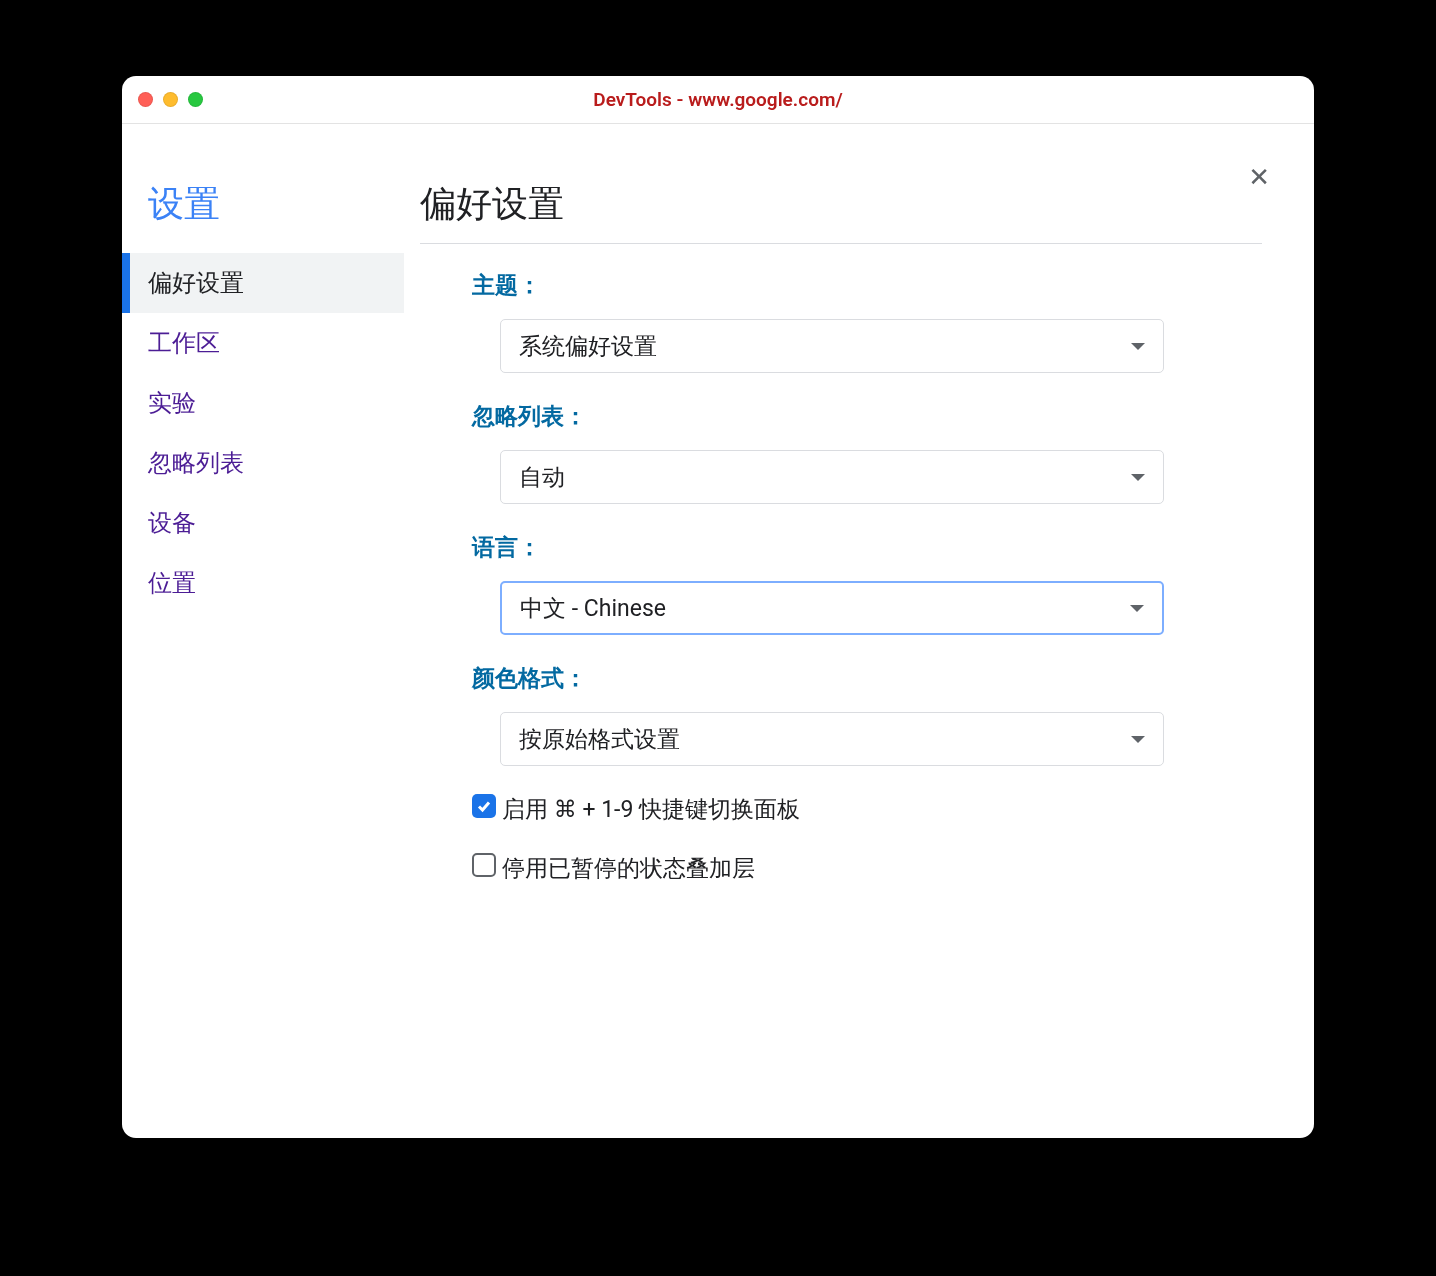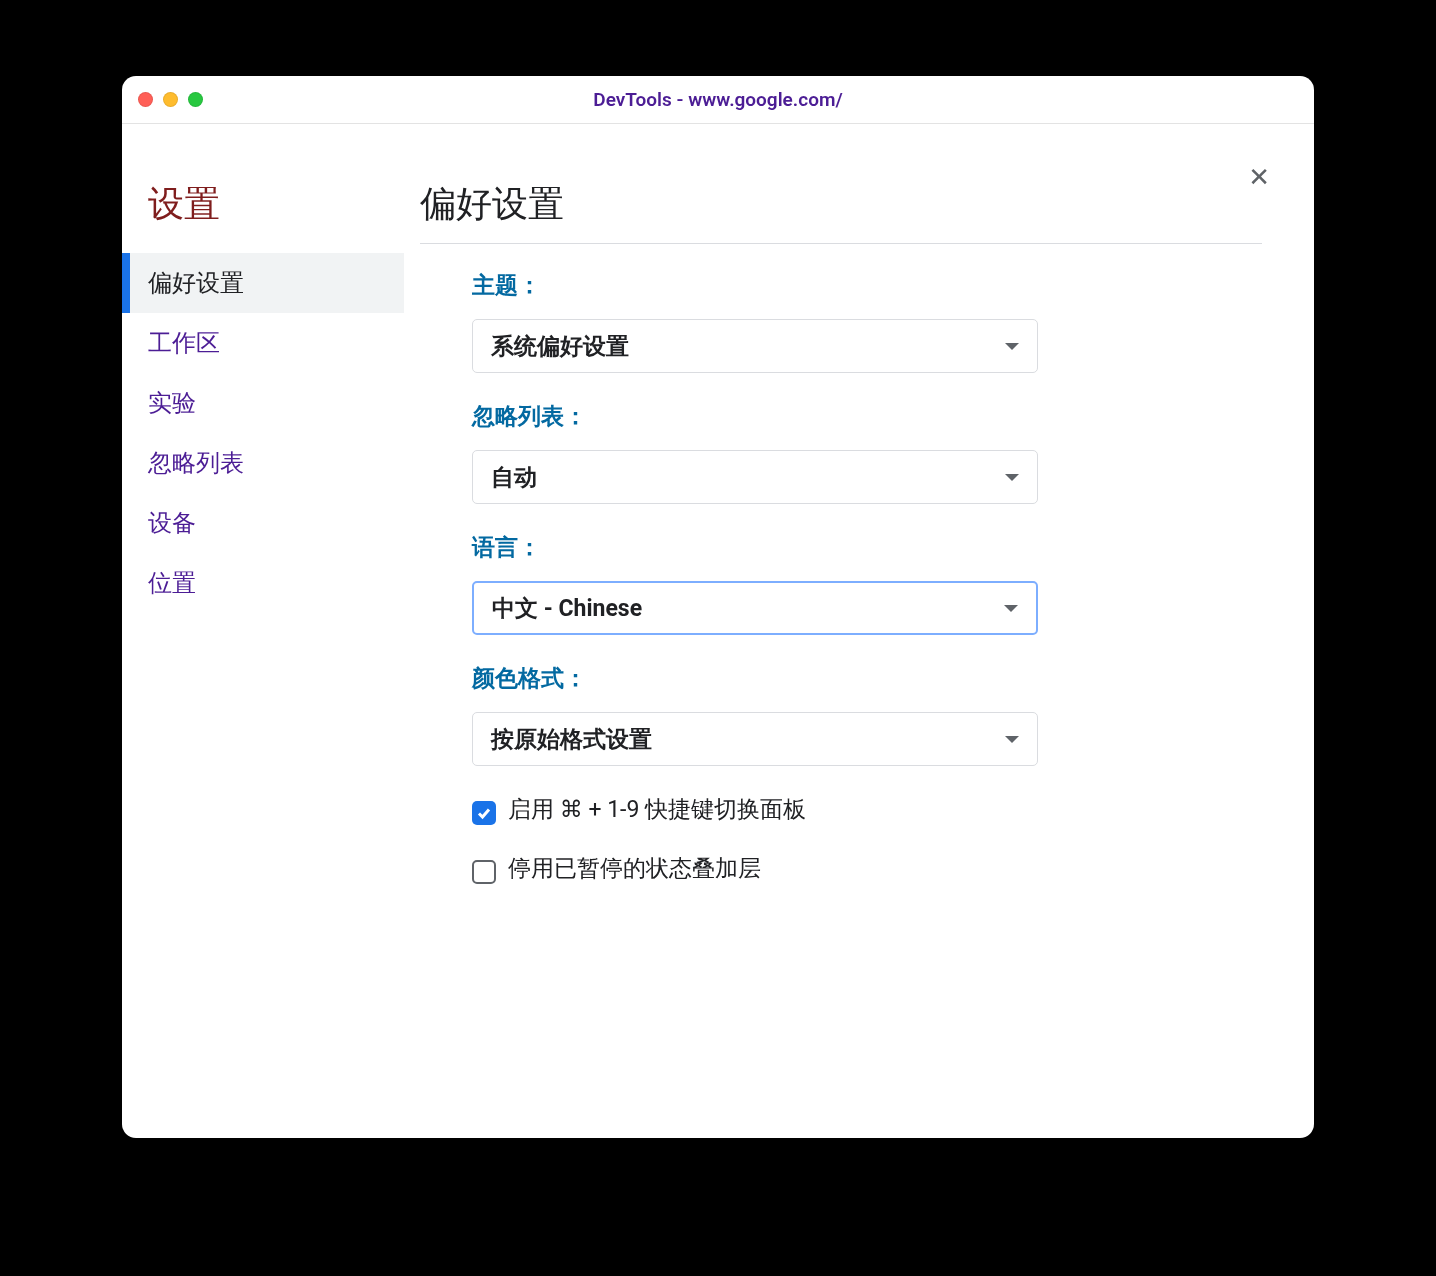--- a/index.html
+++ b/index.html
@@ -47,21 +47,21 @@
     .light.red { background: #ff5f57; border: 1px solid rgba(0,0,0,0.08); }
     .light.yellow { background: #febc2e; border: 1px solid rgba(0,0,0,0.08); }
     .light.green { background: #28c840; border: 1px solid rgba(0,0,0,0.08); }
     .title {
       position: absolute;
       left: 0;
       right: 0;
       text-align: center;
       font-size: 19px;
       font-weight: 600;
-      color: #4c1d95;
+      color: #b91c1c;
       pointer-events: none;
     }
     .content {
       flex: 1;
       display: flex;
       position: relative;
     }
     .close-btn {
       position: absolute;
       top: 40px;
@@ -73,21 +73,21 @@
       font-weight: 400;
     }
     .sidebar {
       width: 282px;
       padding-top: 56px;
       padding-left: 8px;
     }
     .sidebar-title {
       font-size: 36px;
       font-weight: 400;
-      color: #7f1d1d;
+      color: #3b82f6;
       margin-left: 18px;
       margin-bottom: 24px;
     }
     .sidebar-item {
       font-size: 24px;
       color: #4c1d95;
       padding: 14px 18px;
       cursor: pointer;
       border-left: 8px solid transparent;
       margin-left: -8px;
@@ -123,54 +123,54 @@
       padding-left: 52px;
       margin-bottom: 28px;
     }
     .field-label {
       font-size: 23px;
       color: #0369a1;
       margin-bottom: 18px;
       font-weight: bold;
     }
     .select-box {
-      width: 566px;
+      width: 664px;
       height: 54px;
       border: 1px solid #dadce0;
       border-radius: 5px;
       background: #fff;
       display: flex;
       align-items: center;
       padding: 0 18px;
+      margin-left: 28px;
       font-size: 23px;
       color: #202124;
       cursor: pointer;
       position: relative;
-      font-weight: bold;
     }
     .select-box.focused {
       border: 2px solid #7daeff;
       outline: none;
     }
     .select-box .caret {
       position: absolute;
       right: 18px;
       width: 0;
       height: 0;
       border-left: 7px solid transparent;
       border-right: 7px solid transparent;
       border-top: 7px solid #5f6368;
     }
     .checkbox-row {
       display: flex;
-      align-items: flex-end;
+      align-items: flex-start;
       padding-left: 52px;
       margin-top: 8px;
       margin-bottom: 28px;
-      gap: 12px;
+      gap: 6px;
     }
     .checkbox {
       width: 24px;
       height: 24px;
       border-radius: 5px;
       display: inline-flex;
       align-items: center;
       justify-content: center;
       cursor: pointer;
       flex-shrink: 0;

